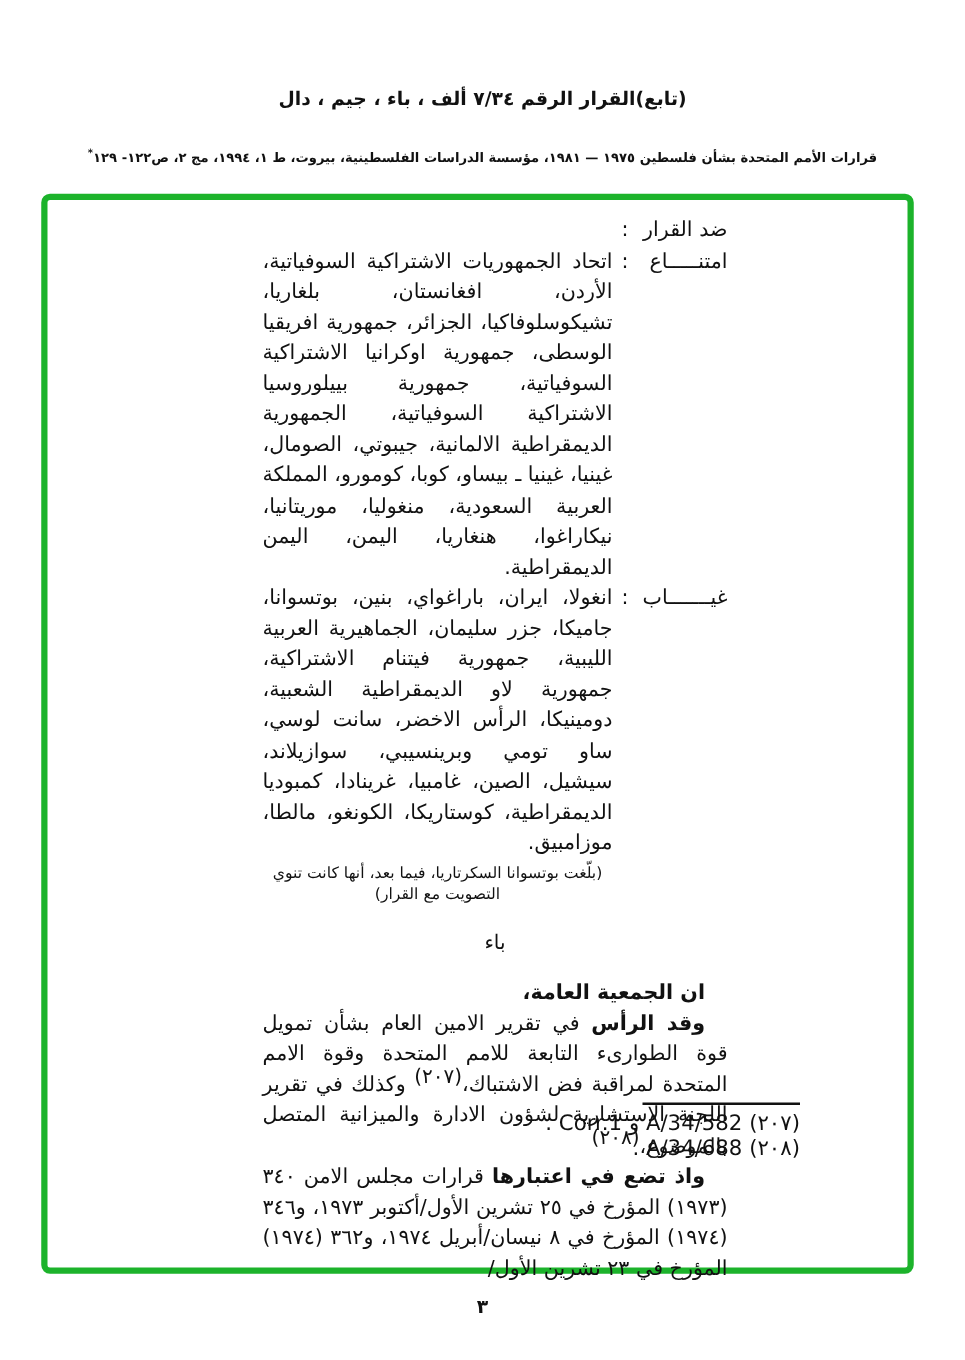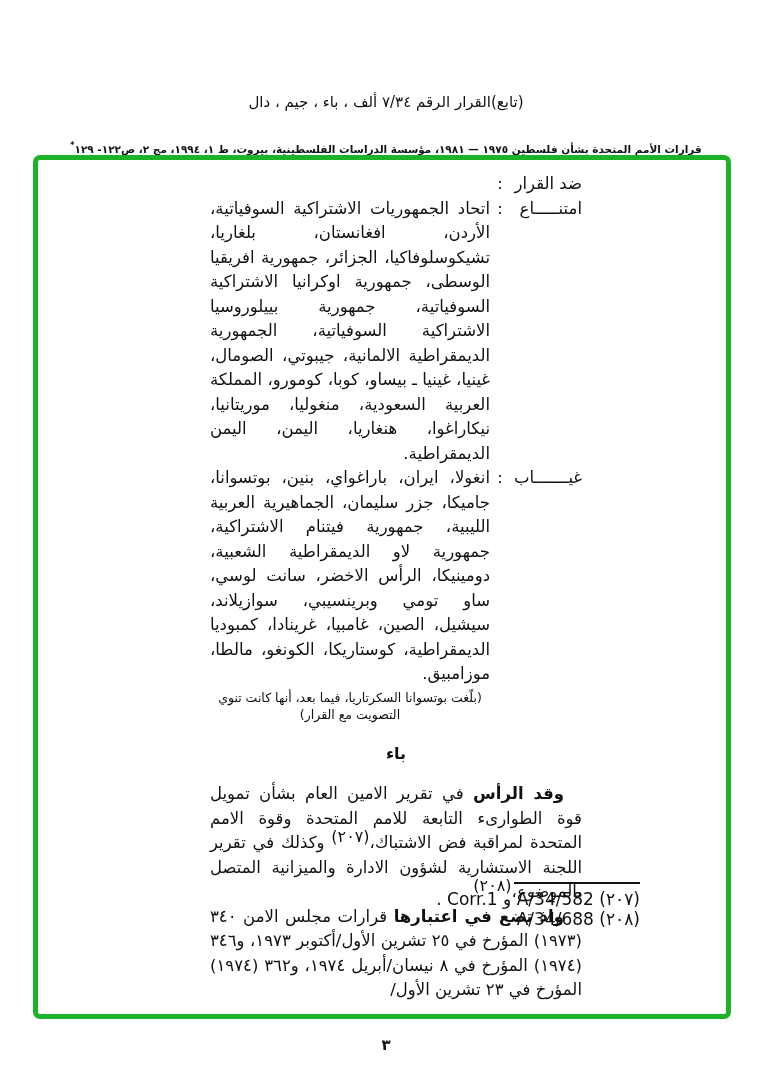--- a/index.html
+++ b/index.html
@@ -2,21 +2,21 @@
 <html lang="ar"><head>
 <meta charset="utf-8">
 <style>
   html,body{margin:0;padding:0;}
   body{
     width:772px;height:1088px;position:relative;background:#ffffff;
     font-family:"DejaVu Sans","Liberation Sans",sans-serif;
     color:#111;-webkit-font-smoothing:antialiased;overflow:hidden;
   }
   .doc-header{position:absolute;top:70px;left:0;width:772px;text-align:center;}
-  .doc-title{font-size:15px;font-weight:normal;letter-spacing:.2px;white-space:nowrap;margin-top:23px;}
+  .doc-title{font-size:15px;font-weight:bold;letter-spacing:.2px;white-space:nowrap;}
   .doc-source{margin-top:30px;font-size:10.5px;font-weight:bold;white-space:nowrap;}
   .doc-source sup{font-size:8px;}
 
   .green-box{
     position:absolute;left:33px;top:155px;width:698px;height:864px;
     box-sizing:border-box;border:5px solid #1cb32b;border-radius:7px;background:transparent;
   }
 
   .text-column{
     position:absolute;top:12px;right:144px;width:372px;
@@ -26,21 +26,21 @@
   .vote-row{display:flex;align-items:flex-start;}
   .vote-label{width:72px;flex:0 0 72px;white-space:nowrap;overflow:hidden;}
   .vote-colon{width:20px;flex:0 0 20px;text-align:center;}
   .vote-countries{flex:1 1 auto;text-align:justify;}
 
   .vote-note{
     margin:2px 92px 4px 0;width:280px;text-align:center;
     font-size:12.5px;line-height:17.5px;
   }
 
-  .section-heading{text-align:center;font-weight:bold;font-size:16px;margin:18px 0 16px 0;}
+  .section-heading{text-align:center;font-weight:normal;font-size:16px;margin:18px 0 16px 0;}
 
   .body-opening{font-weight:bold;text-indent:18px;margin:0;}
   .body-par{margin:0;text-indent:18px;}
   .lead{font-weight:bold;}
   .fn-ref{font-size:16px;vertical-align:super;line-height:0;}
 
   .footnotes{position:absolute;top:722px;right:86px;width:126px;direction:rtl;text-align:right;}
   .fn-rule{border-top:2.5px solid #111;width:100%;margin:0 0 5px 0;}
   .fn-line{font-size:17px;line-height:20px;white-space:nowrap;}
 
@@ -77,20 +77,21 @@
     <div class="vote-row">
       <div class="vote-label">غيـــــــاب</div>
       <div class="vote-colon">:</div>
       <div class="vote-countries">انغولا، ايران، باراغواي، بنين، بوتسوانا، جاميكا، جزر سليمان، الجماهيرية العربية الليبية، جمهورية فيتنام الاشتراكية، جمهورية لاو الديمقراطية الشعبية، دومينيكا، الرأس الاخضر، سانت لوسي، ساو تومي وبرينسيبي، سوازيلاند، سيشيل، الصين، غامبيا، غرينادا، كمبوديا الديمقراطية، كوستاريكا، الكونغو، مالطا، موزامبيق.</div>
     </div>
 
     <div class="vote-note">(بلّغت بوتسوانا السكرتاريا، فيما بعد، أنها كانت تنوي التصويت مع القرار)</div>
 
     <div class="section-heading">باء</div>
 
+    <p class="body-opening">ان الجمعية العامة،</p>
 
     <p class="body-par"><span class="lead">وقد الرأس</span><span> في تقرير الامين العام بشأن تمويل قوة الطوارىء التابعة للامم المتحدة وقوة الامم المتحدة لمراقبة فض الاشتباك،</span><sup class="fn-ref">(٢٠٧)</sup><span> وكذلك في تقرير اللجنة الاستشارية لشؤون الادارة والميزانية المتصل بالموضوع،</span><sup class="fn-ref">(٢٠٨)</sup></p>
 
     <p class="body-par"><span class="lead">واذ تضع في اعتبارها</span><span> قرارات مجلس الامن ٣٤٠ (١٩٧٣) المؤرخ في ٢٥ تشرين الأول/أكتوبر ١٩٧٣، و٣٤٦ (١٩٧٤) المؤرخ في ٨ نيسان/أبريل ١٩٧٤، و٣٦٢ (١٩٧٤) المؤرخ في ٢٣ تشرين الأول/</span></p>
 
   </div>
 
   <div class="footnotes">
     <div class="fn-rule"></div>
     <div class="fn-line">(٢٠٧) A/34/582 و Corr.1 .</div>

